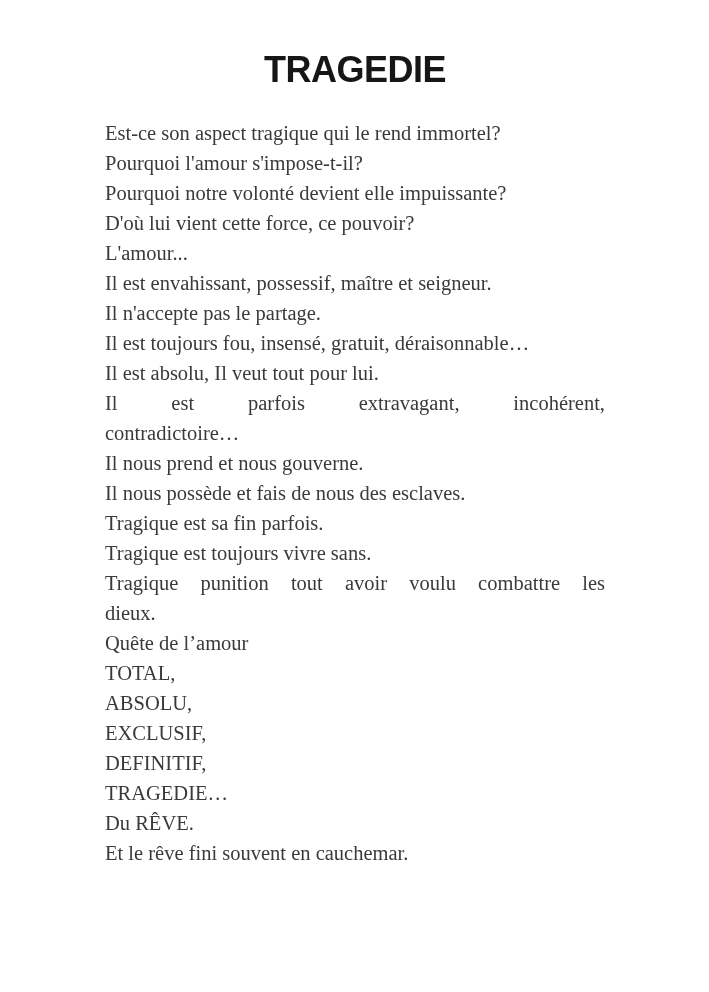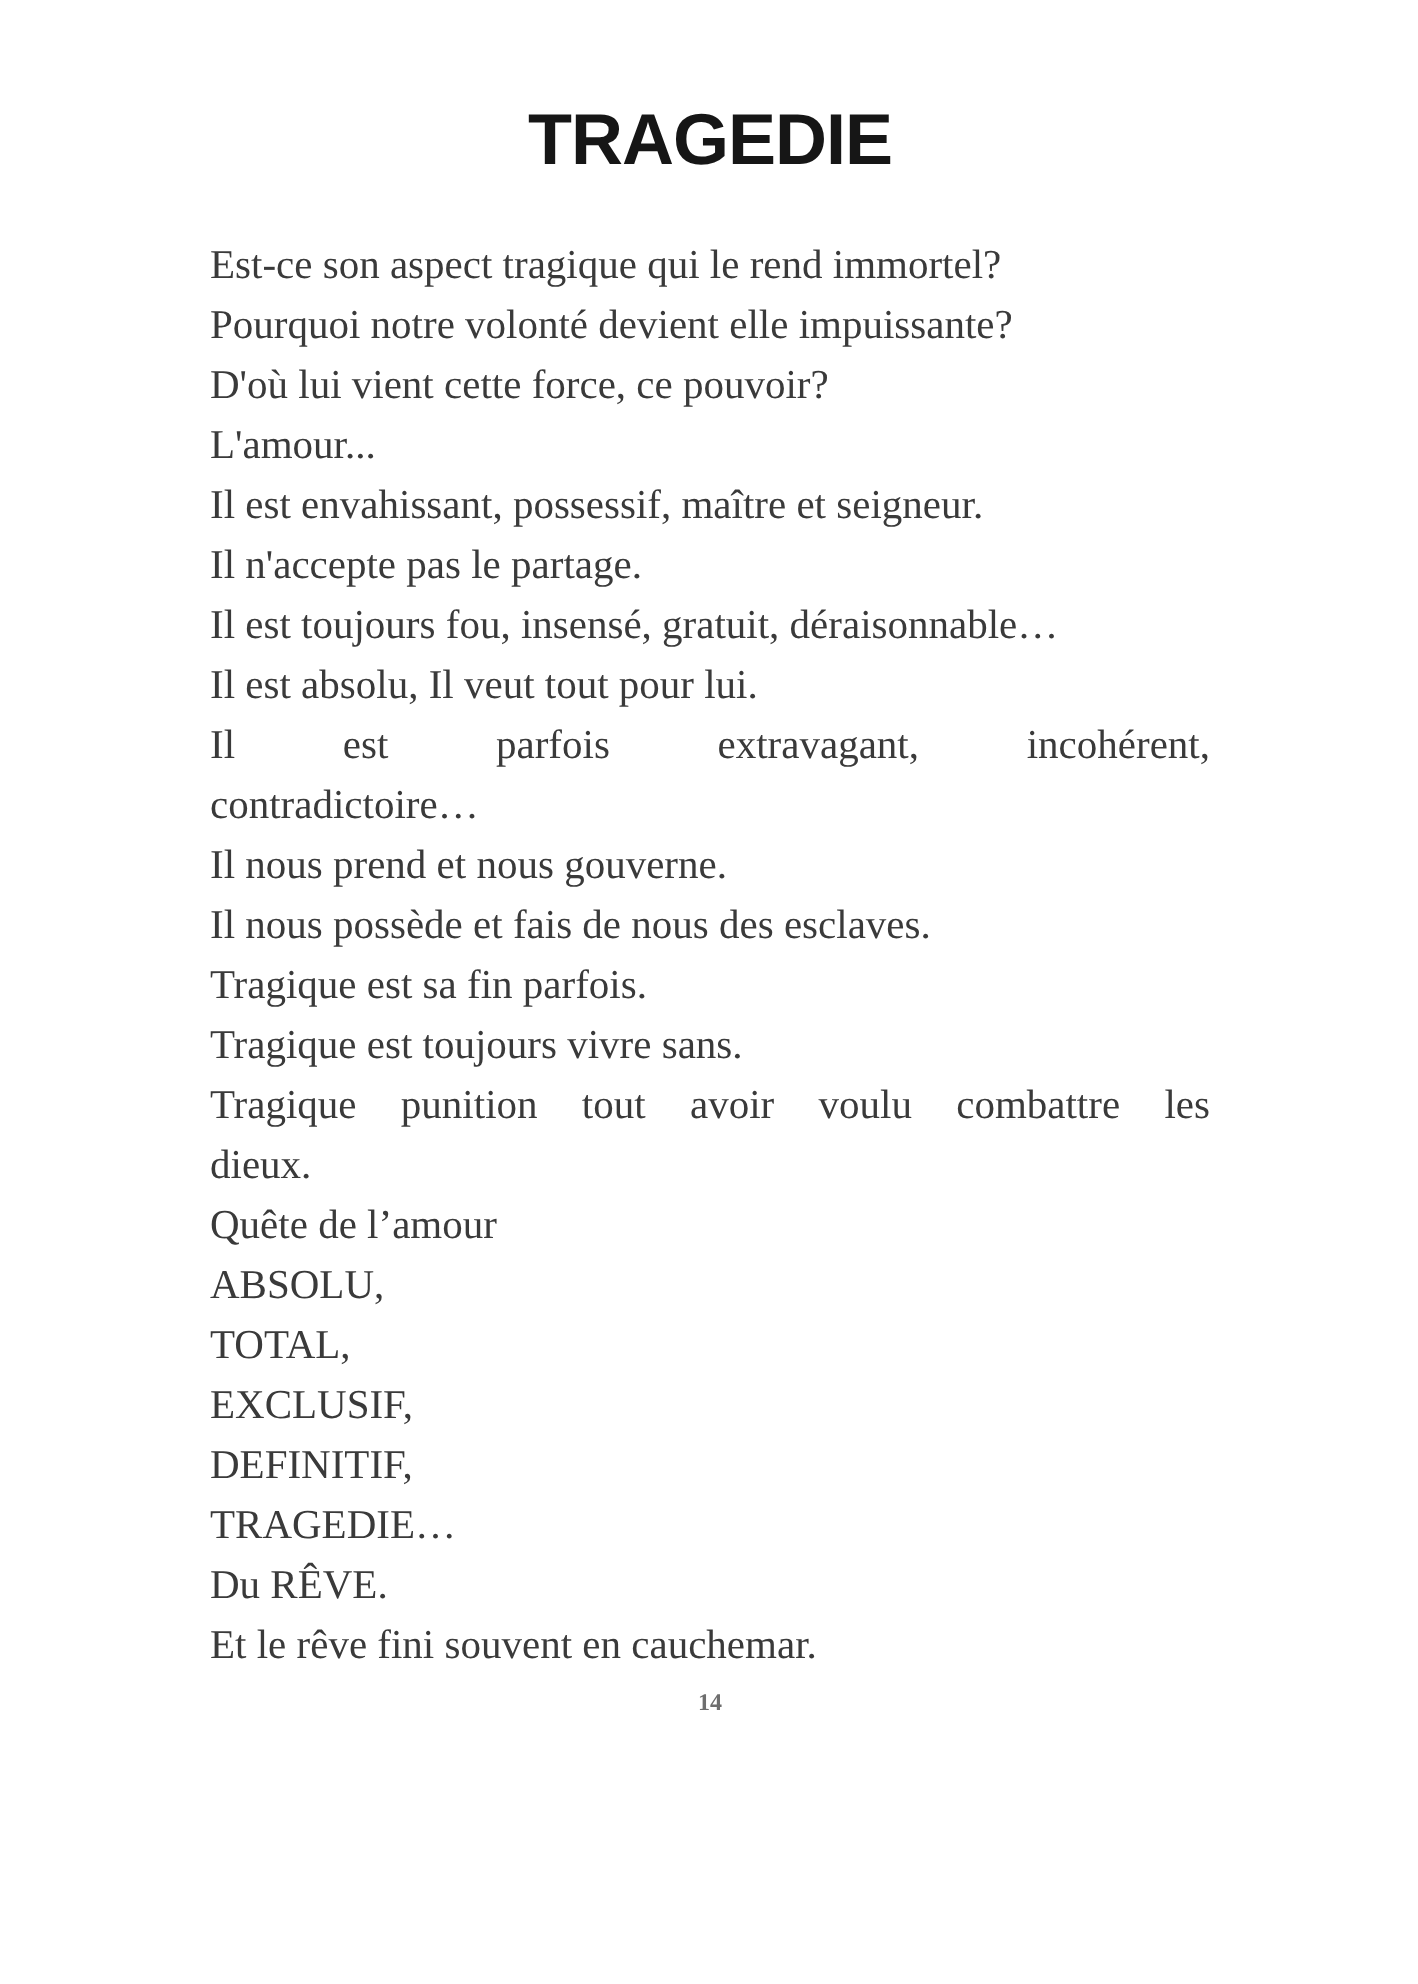--- a/index.html
+++ b/index.html
@@ -58,38 +58,39 @@
   }
 </style>
 </head>
 <body>
 
 <div class="page">
   <h1 class="title">TRAGEDIE</h1>
 
   <div class="body-text">
     <p class="line">Est-ce son aspect tragique qui le rend immortel?</p>
+    <p class="line">Pourquoi l'amour s'impose-t-il?</p>
     <p class="line">Pourquoi notre volonté devient elle impuissante?</p>
     <p class="line">D'où lui vient cette force, ce pouvoir?</p>
     <p class="line">L'amour...</p>
     <p class="line">Il est envahissant, possessif, maître et seigneur.</p>
     <p class="line">Il n'accepte pas le partage.</p>
     <p class="line">Il est toujours fou, insensé, gratuit, déraisonnable…</p>
     <p class="line">Il est absolu, Il veut tout pour lui.</p>
     <p class="line justified">Il est parfois extravagant, incohérent,</p>
     <p class="line">contradictoire…</p>
     <p class="line">Il nous prend et nous gouverne.</p>
     <p class="line">Il nous possède et fais de nous des esclaves.</p>
     <p class="line">Tragique est sa fin parfois.</p>
     <p class="line">Tragique est toujours vivre sans.</p>
     <p class="line justified">Tragique punition tout avoir voulu combattre les</p>
     <p class="line">dieux.</p>
     <p class="line">Quête de l’amour</p>
+    <p class="line">TOTAL,</p>
     <p class="line">ABSOLU,</p>
-    <p class="line">TOTAL,</p>
     <p class="line">EXCLUSIF,</p>
     <p class="line">DEFINITIF,</p>
     <p class="line">TRAGEDIE…</p>
     <p class="line">Du RÊVE.</p>
     <p class="line">Et le rêve fini souvent en cauchemar.</p>
   </div>
 
   <div class="page-number">14</div>
 </div>
 

